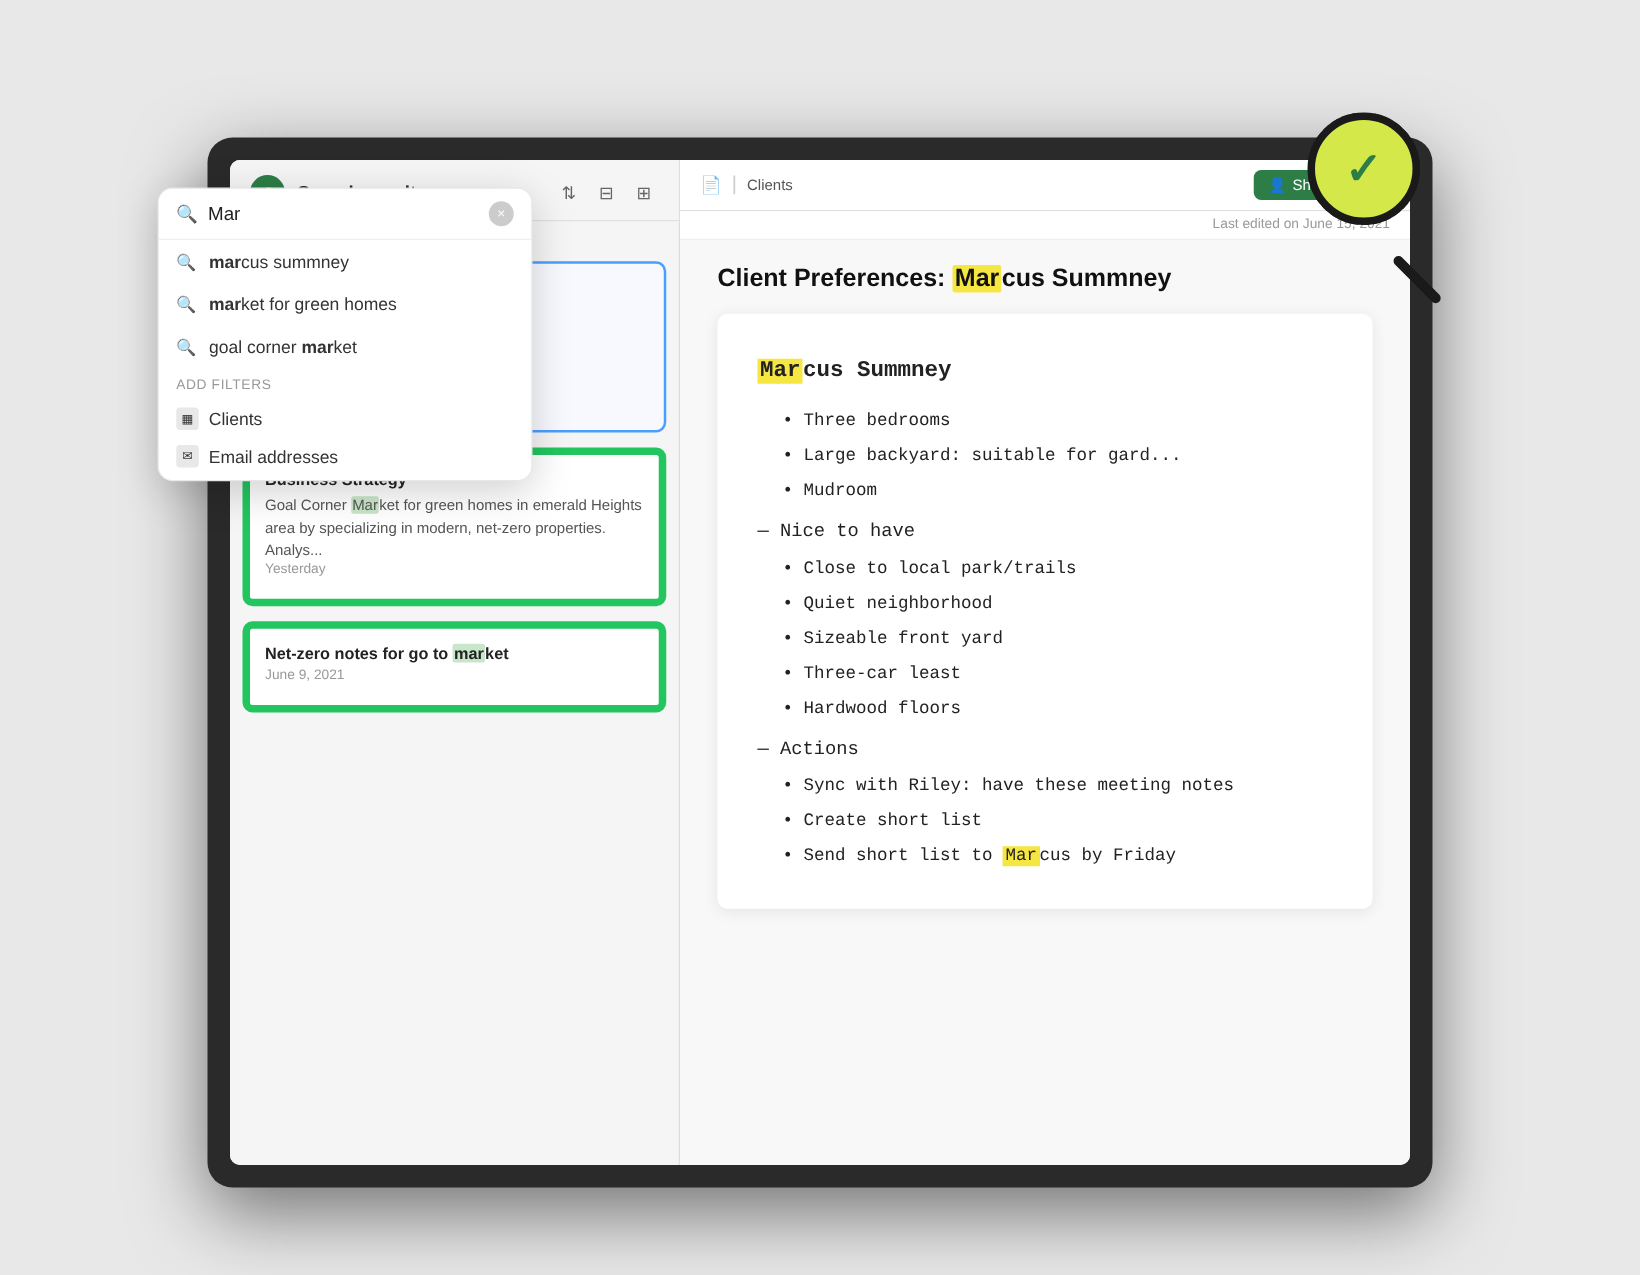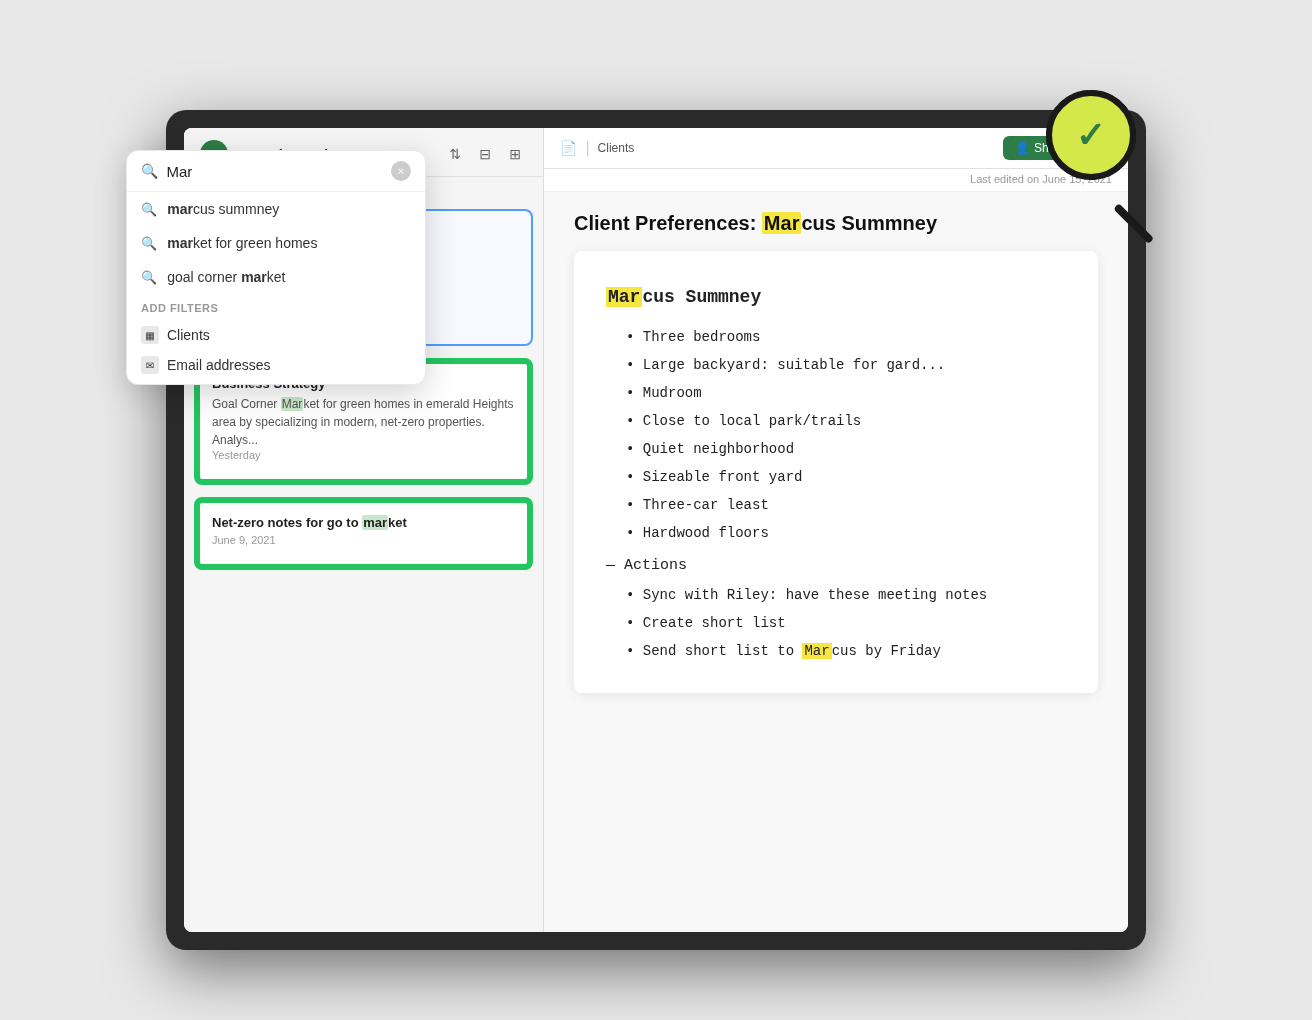--- a/index.html
+++ b/index.html
@@ -324,21 +324,21 @@
       font-weight: 700;
     }
 
     .filter-section {
       padding: 8px 14px 4px;
     }
 
     .filter-label {
       font-size: 11px;
       color: #999;
-      font-weight: 700;
+      font-weight: 400;
       margin-bottom: 6px;
       text-transform: uppercase;
       letter-spacing: 0.5px;
     }
 
     .filter-item {
       display: flex;
       align-items: center;
       gap: 8px;
       padding: 6px 0;
@@ -482,20 +482,21 @@
           </div>
 
           <div class="handwritten-note">
             <div class="hw-name">
               <span class="hw-highlight">Mar</span>cus Summney
             </div>
             <div class="hw-bullet">• Three bedrooms</div>
             <div class="hw-bullet">• Large backyard: suitable for gard...</div>
             <div class="hw-bullet">• Mudroom</div>
 
+            <div class="hw-section">— Nice to have</div>
             <div class="hw-bullet">• Close to local park/trails</div>
             <div class="hw-bullet">• Quiet neighborhood</div>
             <div class="hw-bullet">• Sizeable front yard</div>
             <div class="hw-bullet">• Three-car least</div>
             <div class="hw-bullet">• Hardwood floors</div>
 
             <div class="hw-section">— Actions</div>
             <div class="hw-bullet">• Sync with Riley: have these meeting notes</div>
             <div class="hw-bullet">• Create short list</div>
             <div class="hw-bullet">• Send short list to <span class="hw-highlight">Mar</span>cus by Friday</div>

